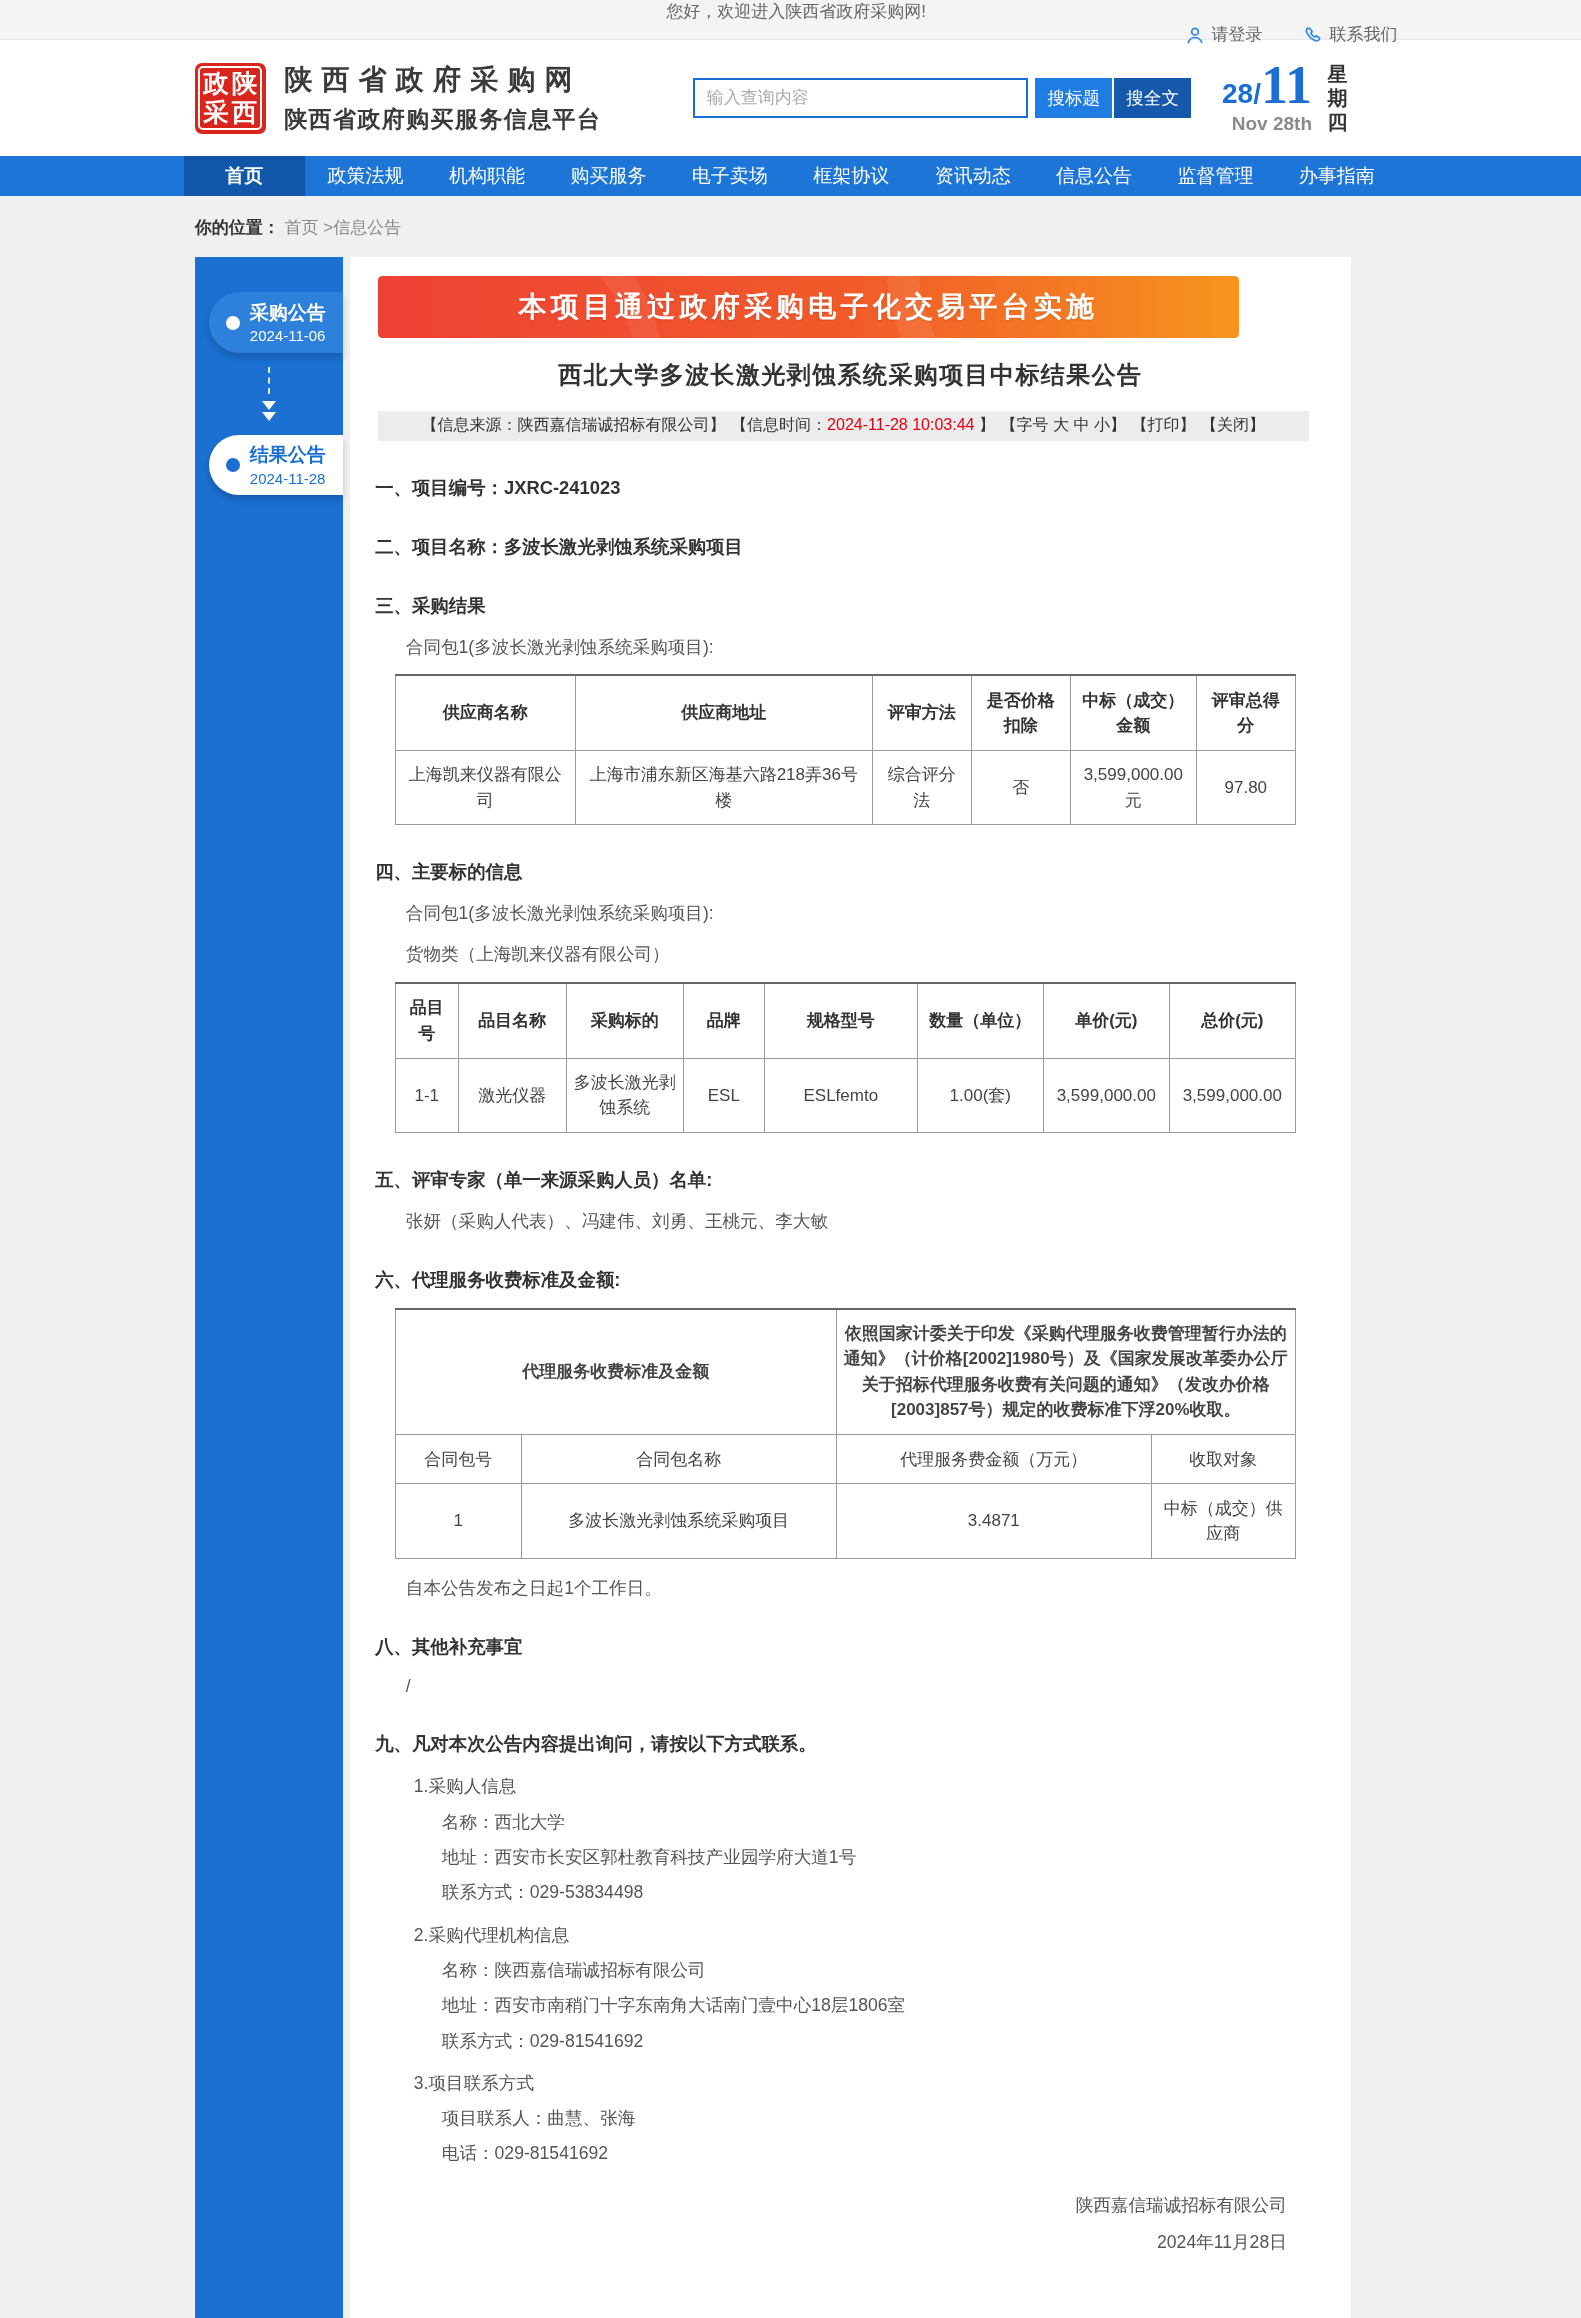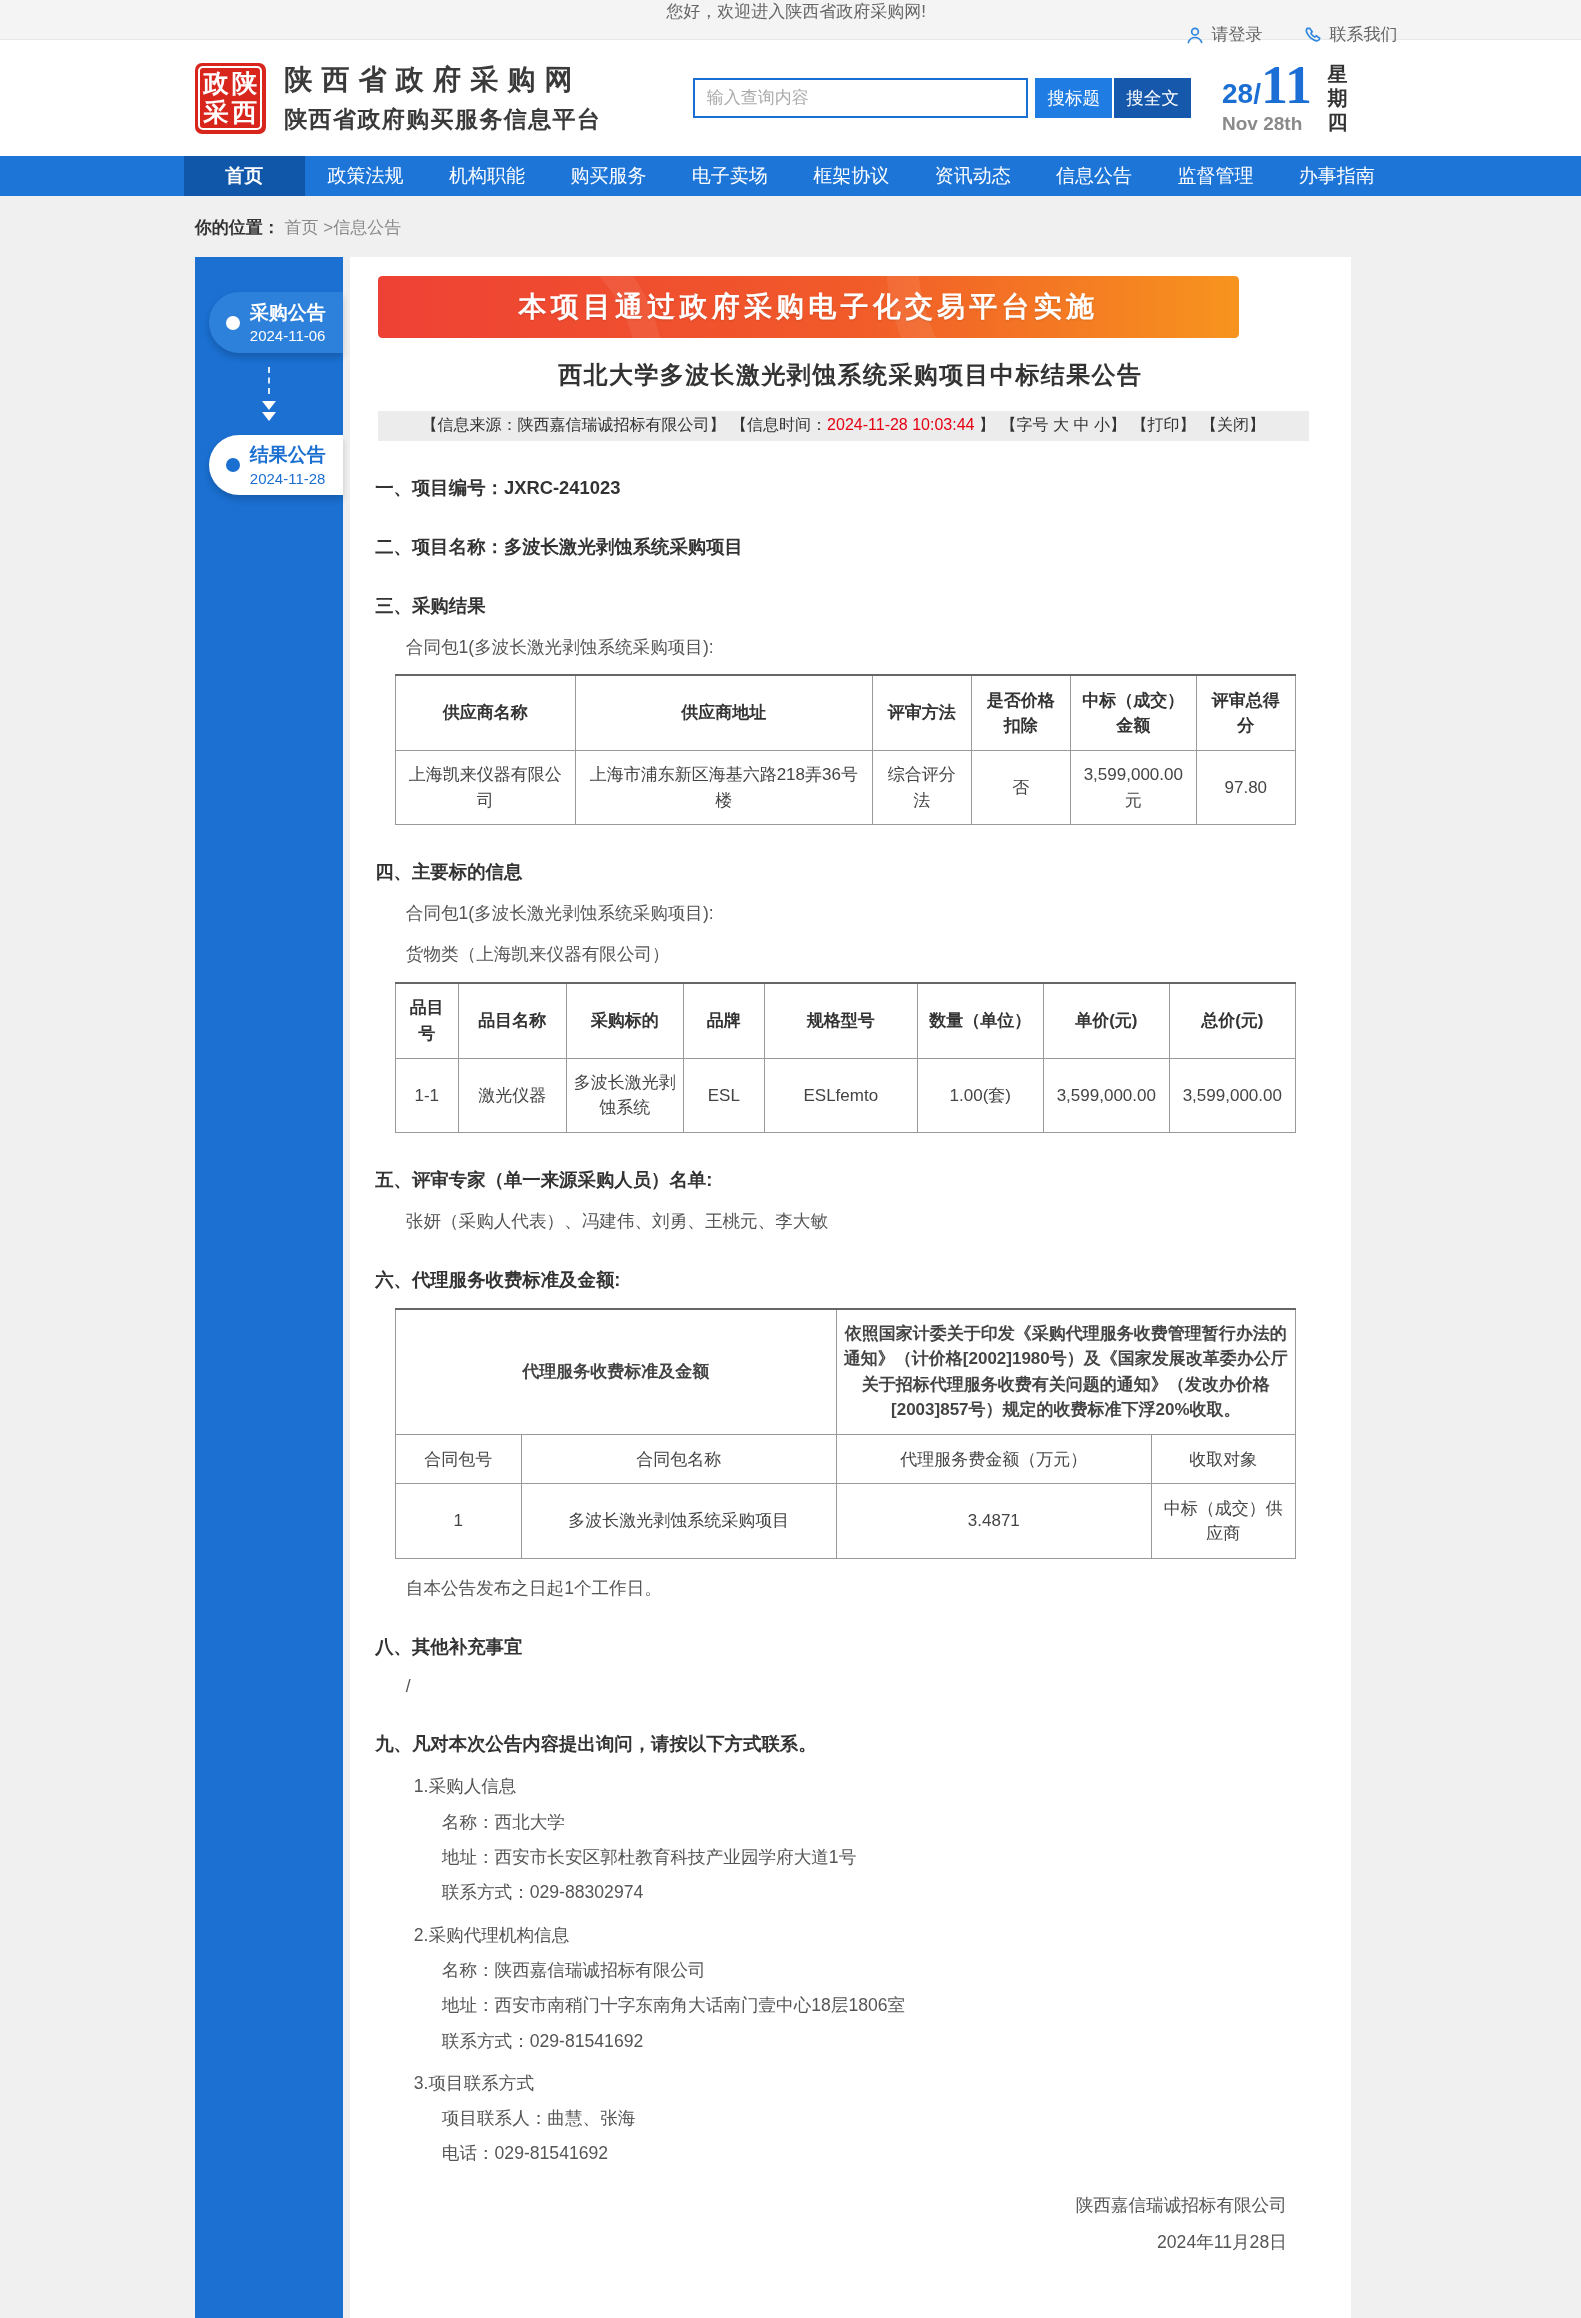--- a/index.html
+++ b/index.html
@@ -25,21 +25,21 @@
   .site-subtitle { font-size:23px; font-weight:bold; color:#3a3a3a; letter-spacing:1.4px; margin-top:5.6px; }
   .search { display:flex; align-items:center; margin-left:92px; }
   .search input { width:335px; height:40px; border:2.1px solid #1a6fd4; padding:0 11.3px; font-size:17px; color:#333; outline:none; }
   .search input::placeholder { color:#aaa; }
   .search button { height:40px; border:0; color:#fff; font-size:17.6px; padding:0 12px; cursor:pointer; }
   .btn-title { background:#1e7ce2; margin-left:7px; }
   .btn-full  { background:#1658ab; margin-left:2.1px; }
   .datebox { margin-left:auto; margin-right:49px; display:flex; align-items:center; gap:15.5px; }
   .date-main { display:flex; align-items:baseline; justify-content:center; color:#1b6fd4; font-weight:bold; }
   .d28 { font-size:28px; } .d11 { font-size:54px; line-height:0.9;font-family:Liberation Serif, serif; }
-  .date-en { text-align:left; font-size:19px; font-weight:bold; color:#8a8a8a; margin-top:2.8px; }
+  .date-en { text-align:right; font-size:19px; font-weight:bold; color:#8a8a8a; margin-top:2.8px; }
   .weekday { width:21px; font-size:20px; font-weight:bold; color:#333; line-height:1.2; word-break:break-all; }
 
   
   .nav { background:#1d75d8; height:40px; }
   .nav-inner { display:flex; height:100%; }
   .nav-item { flex:1; display:flex; align-items:center; justify-content:center; color:#fff; font-size:19px; text-decoration:none; cursor:pointer; }
   .nav-item.active { background:#1157a9; font-weight:bold; }
 
   
   .breadcrumb { padding:20px 0 18.4px 11.3px; font-size:17px; color:#999; }
@@ -320,21 +320,21 @@
 
     <div class="ind1">自本公告发布之日起1个工作日。</div>
 
     <div class="sec-h">八、其他补充事宜</div>
     <div class="ind1">/</div>
 
     <div class="sec-h">九、凡对本次公告内容提出询问，请按以下方式联系。</div>
     <div class="ind-num">1.采购人信息</div>
     <div class="ind-detail">名称：西北大学</div>
     <div class="ind-detail">地址：西安市长安区郭杜教育科技产业园学府大道1号</div>
-    <div class="ind-detail">联系方式：029-88302974</div>
+    <div class="ind-detail">联系方式：029-53834498</div>
     <div class="ind-num">2.采购代理机构信息</div>
     <div class="ind-detail">名称：陕西嘉信瑞诚招标有限公司</div>
     <div class="ind-detail">地址：西安市南稍门十字东南角大话南门壹中心18层1806室</div>
     <div class="ind-detail">联系方式：029-81541692</div>
     <div class="ind-num">3.项目联系方式</div>
     <div class="ind-detail">项目联系人：曲慧、张海</div>
     <div class="ind-detail">电话：029-81541692</div>
 
     <div class="sign">陕西嘉信瑞诚招标有限公司</div>
     <div class="sign">2024年11月28日</div>

